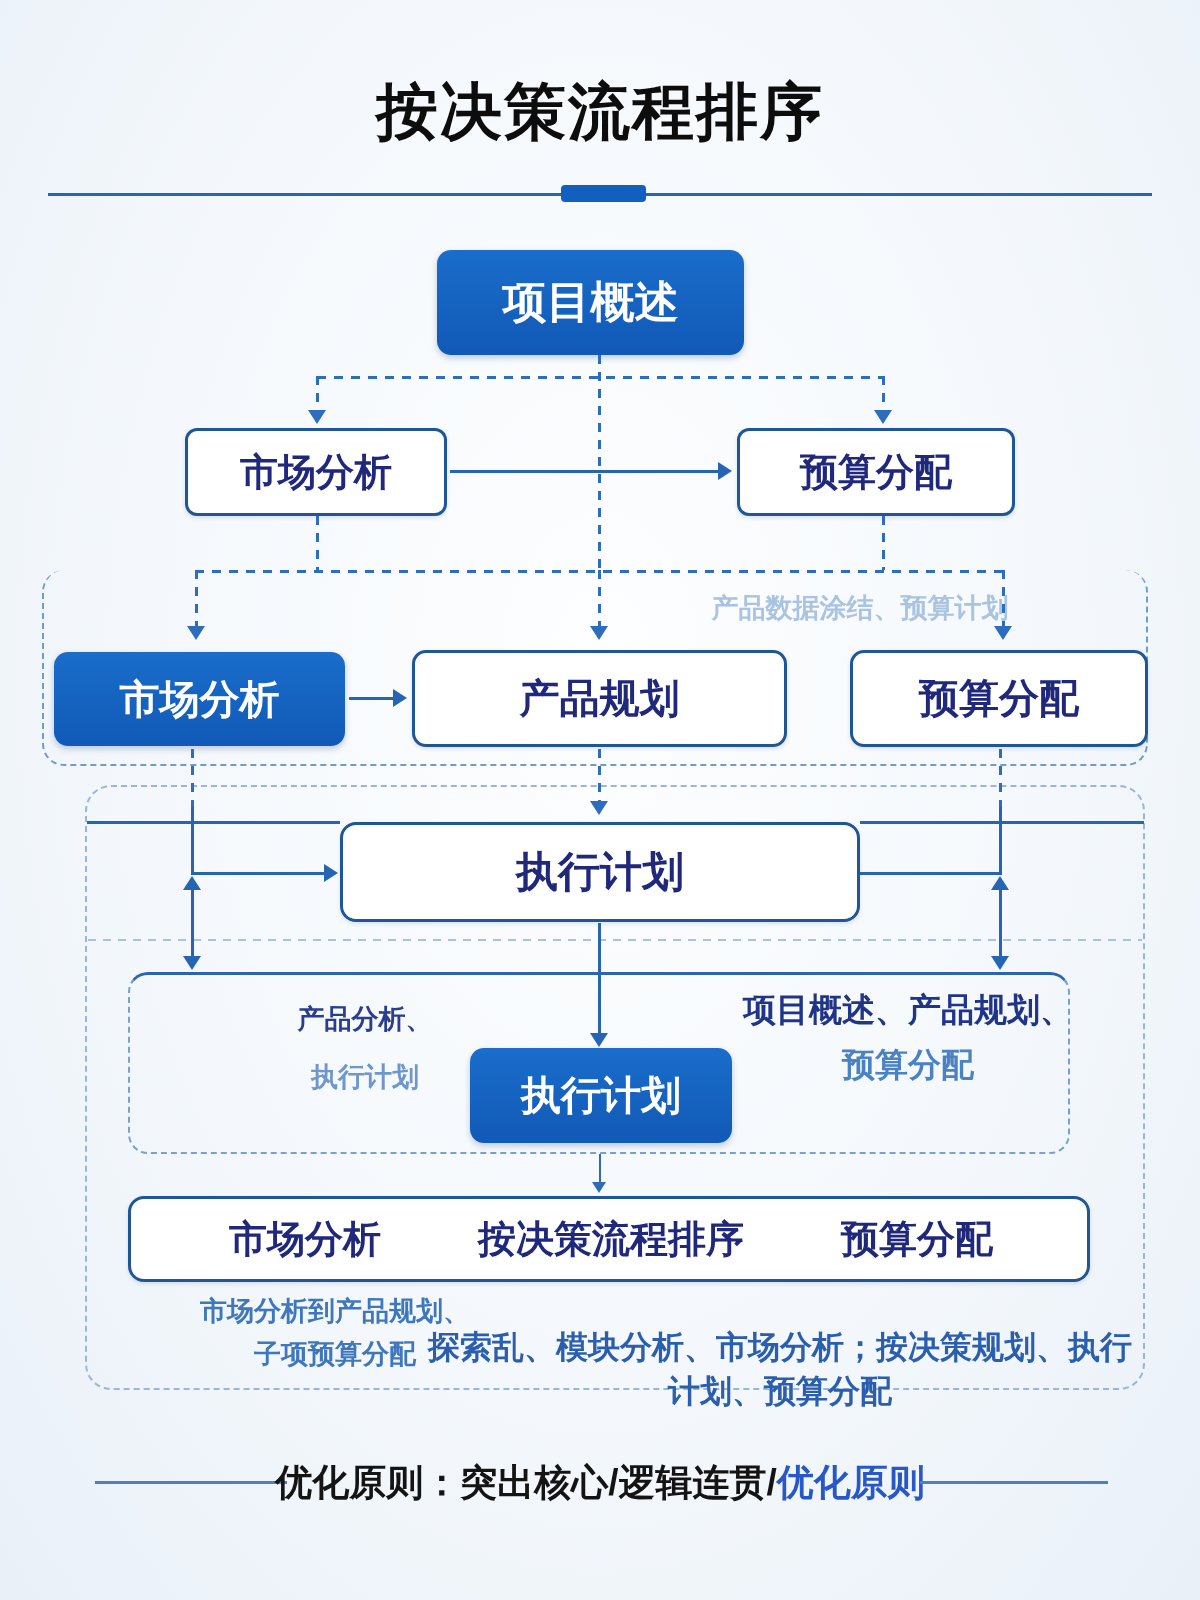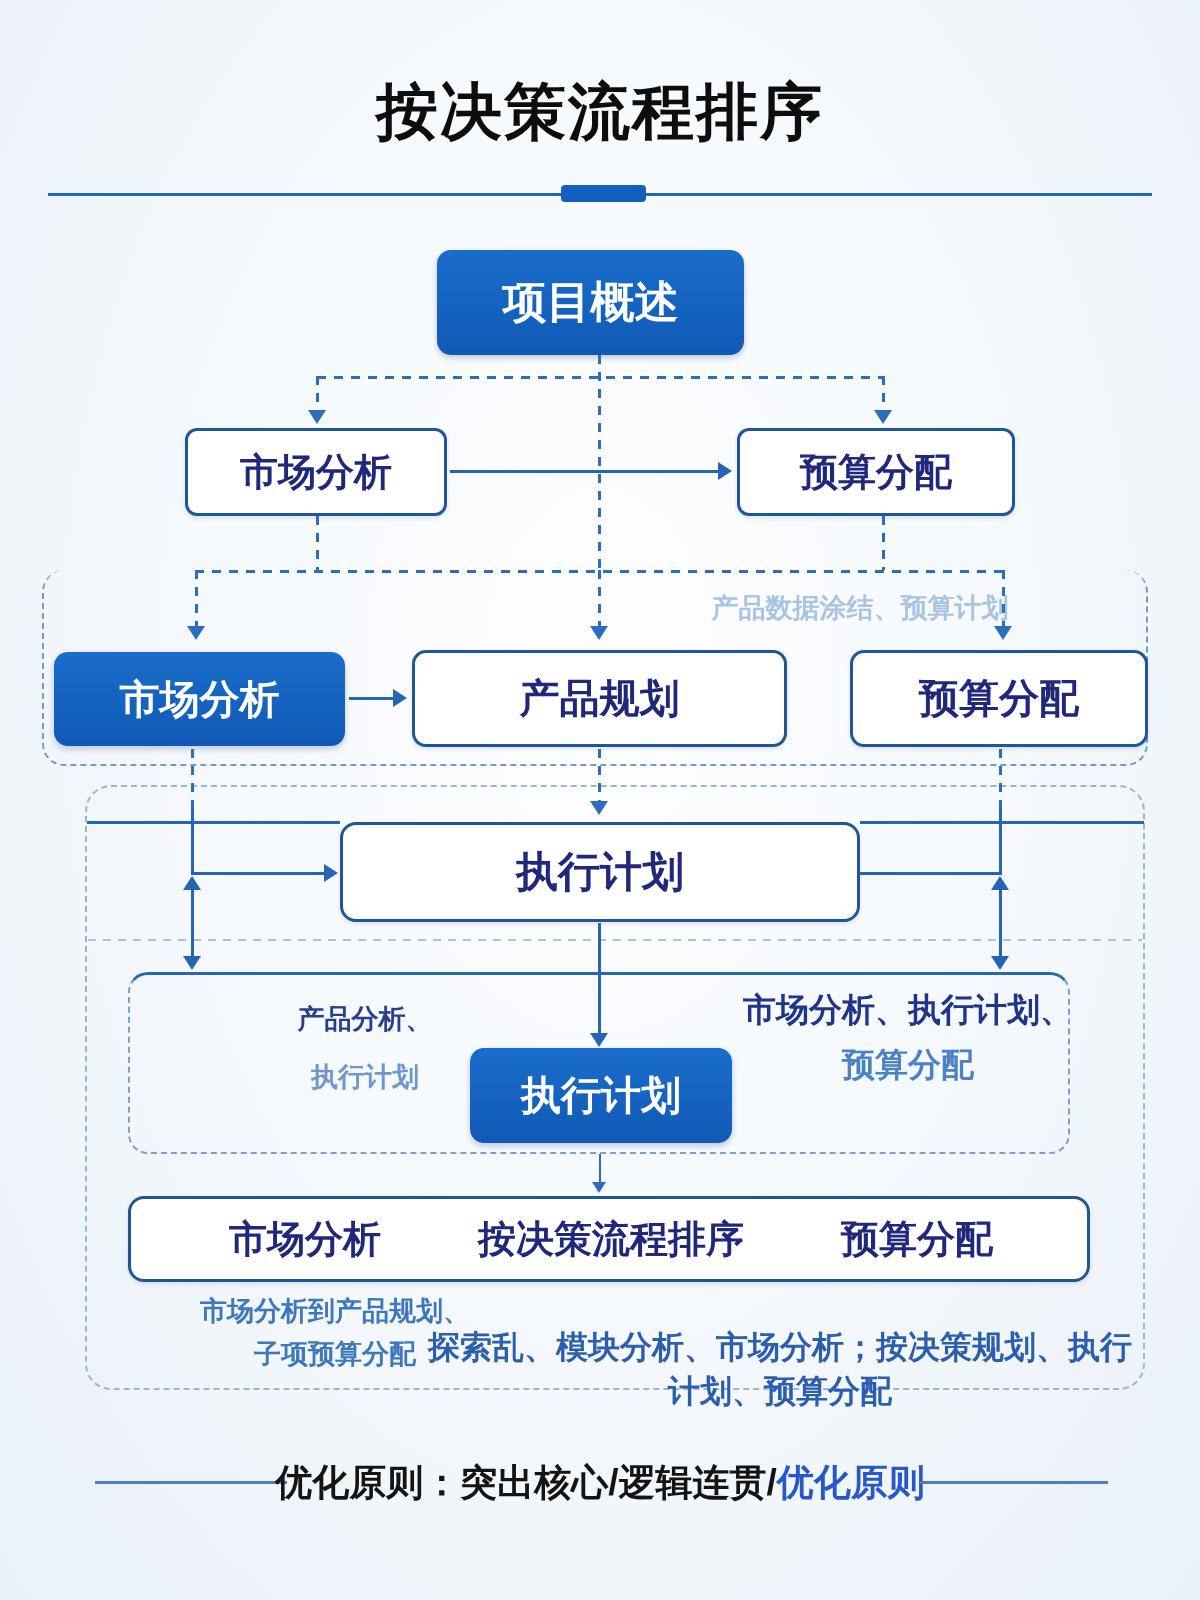--- a/index.html
+++ b/index.html
@@ -104,21 +104,21 @@
   <div class="ln" style="left:598px;top:923px;width:3px;height:112px;"></div>
   <div class="tri down" style="left:590px;top:1033px;"></div>
 
   <div class="grp" style="left:128px;top:972px;width:942px;height:182px;border:2.5px dashed #79a1cf;border-top:3px solid #2a65ad;border-radius:20px;"></div>
   <div class="note" style="left:205px;top:990px;width:320px;font-size:27px;line-height:58px;color:#2a3e8f;">
     <div>产品分析、</div>
     <div style="color:#6f96cd;">执行计划</div>
   </div>
   <div class="node blue" style="left:470px;top:1048px;width:262px;height:95px;font-size:40px;">执行计划</div>
   <div class="note" style="left:728px;top:982px;width:360px;font-size:33px;line-height:55px;color:#203488;">
-    <div>市场分析、执行计划、</div>
+    <div>项目概述、产品规划、</div>
     <div style="color:#4a82c4;">预算分配</div>
   </div>
 
   <div class="ln" style="left:599px;top:1154px;width:2px;height:30px;background:#2f6cb8;"></div>
   <div class="tri down-sm" style="left:592px;top:1182px;"></div>
 
   <div class="node white" style="left:128px;top:1196px;width:962px;height:86px;font-size:38px;border-radius:16px;justify-content:space-between;padding:0 94px 0 98px;">
     <span>市场分析</span>
     <span>按决策流程排序</span>
     <span>预算分配</span>

